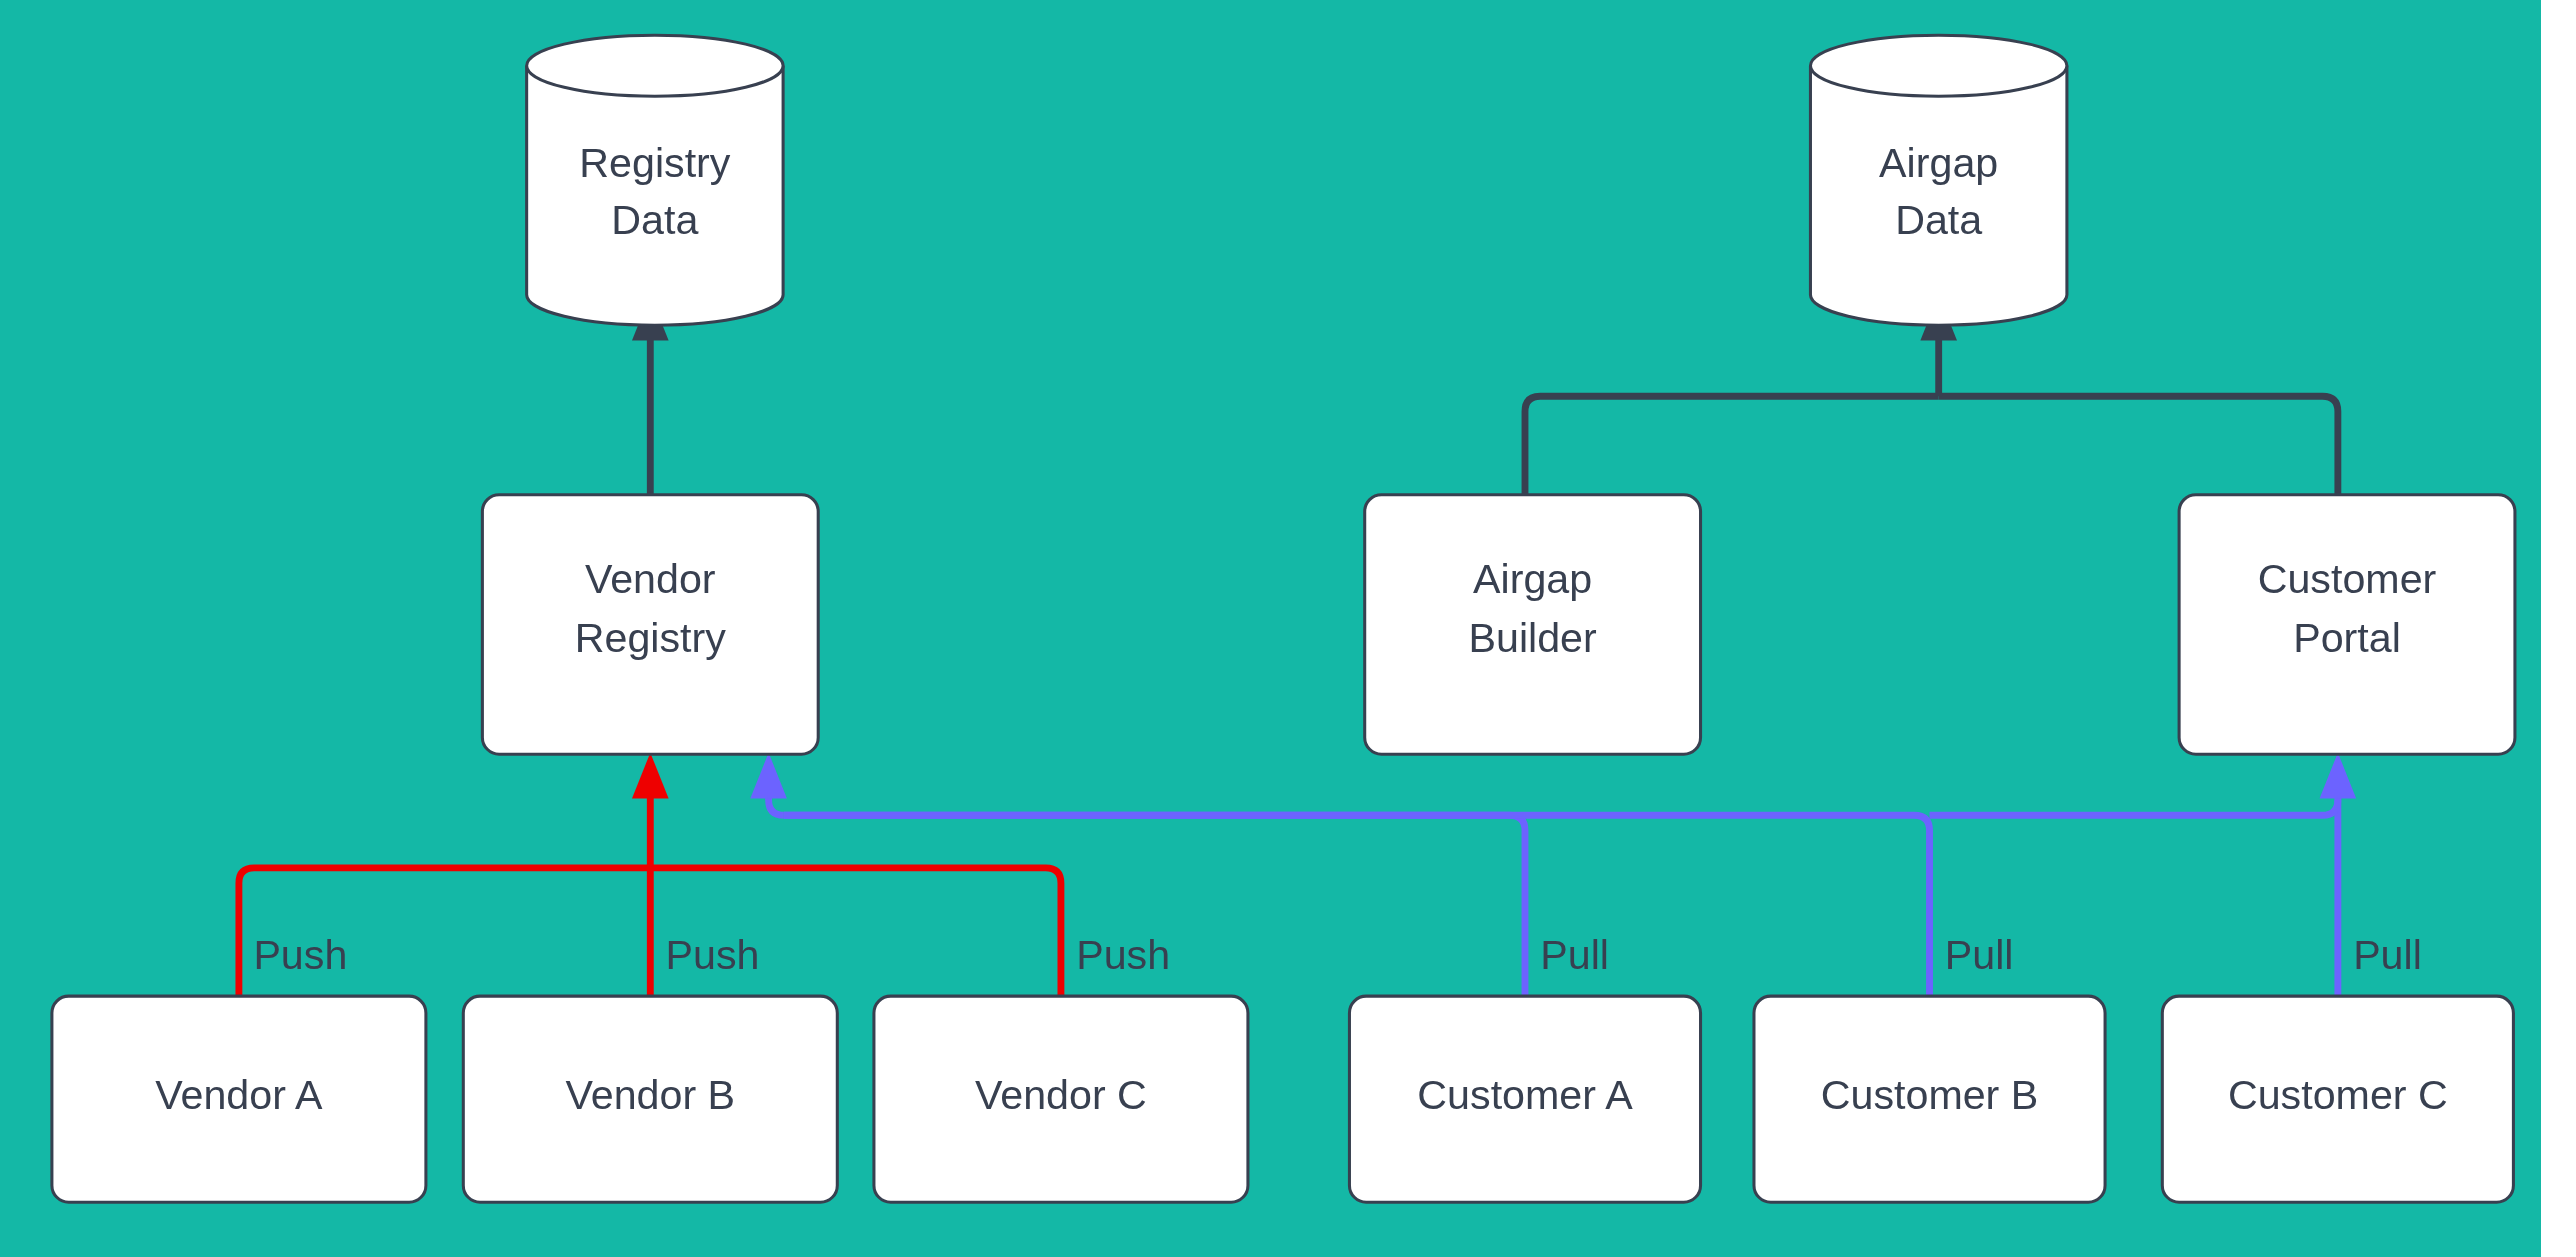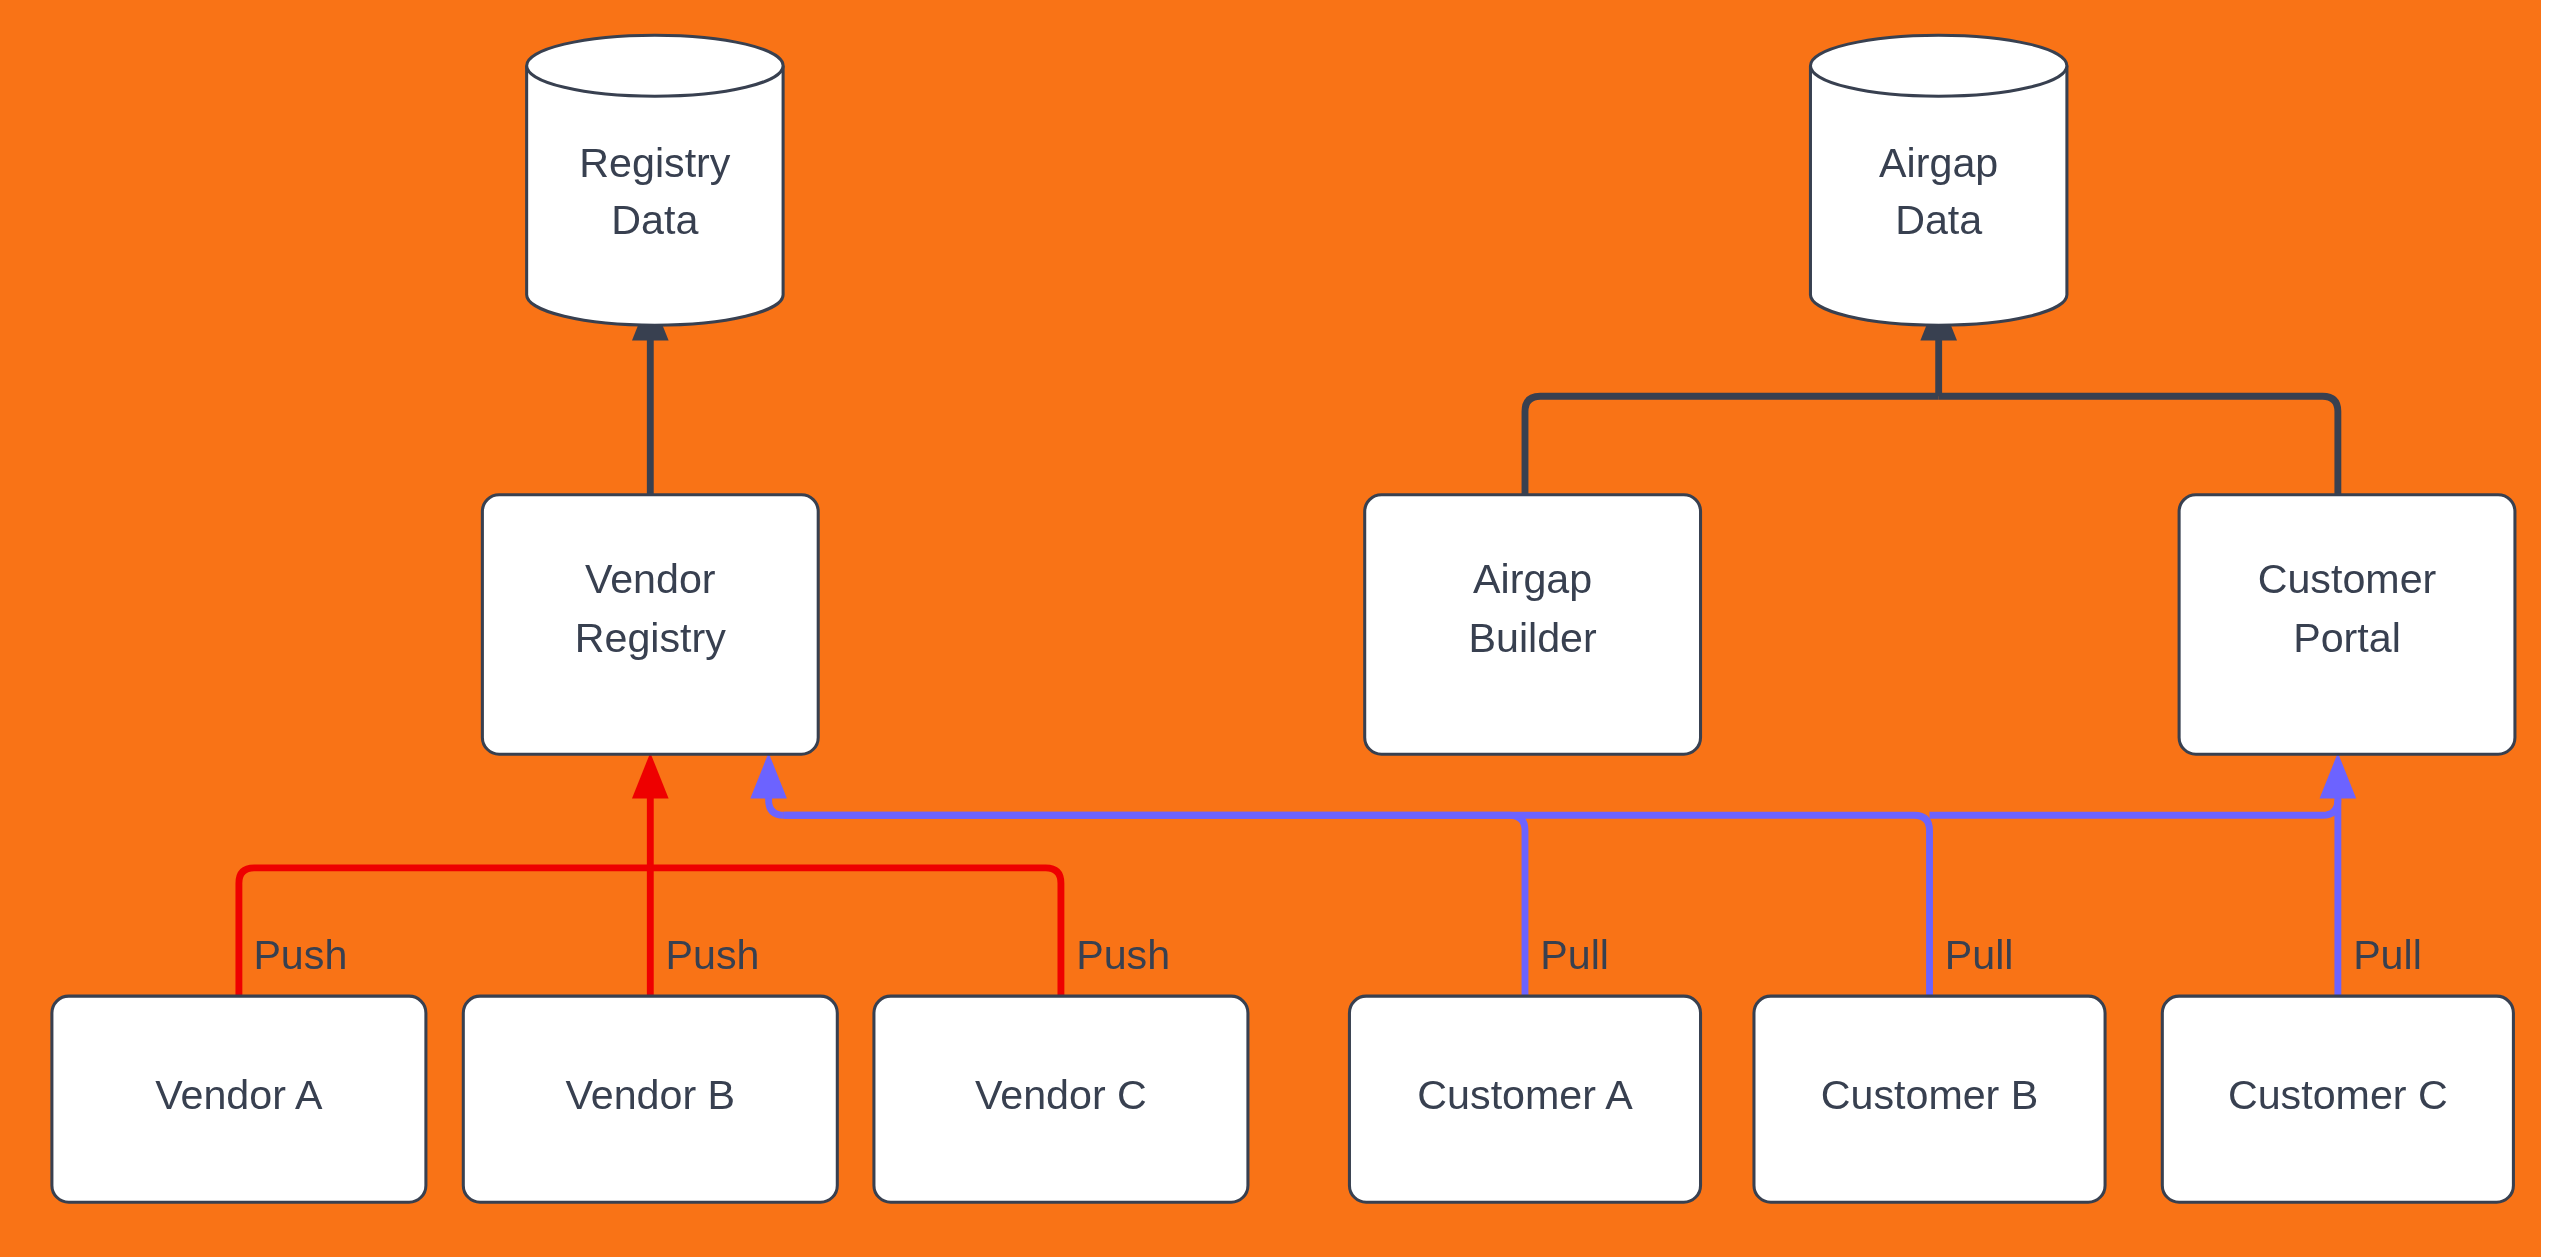--- a/index.html
+++ b/index.html
@@ -10,21 +10,21 @@
   body {
     width: 2576px;
     height: 1258px;
     overflow: hidden;
     font-family: "Liberation Sans", sans-serif;
   }
   #diagram-root {
     position: relative;
     width: 2541px;
     height: 1258px;
-    background: #f97316;
+    background: #14b8a6;
   }
   svg.diagram-canvas {
     display: block;
     width: 2576px;
     height: 1258px;
   }
   .node-shape {
     fill: #ffffff;
     stroke: #384050;
     stroke-width: 4;

